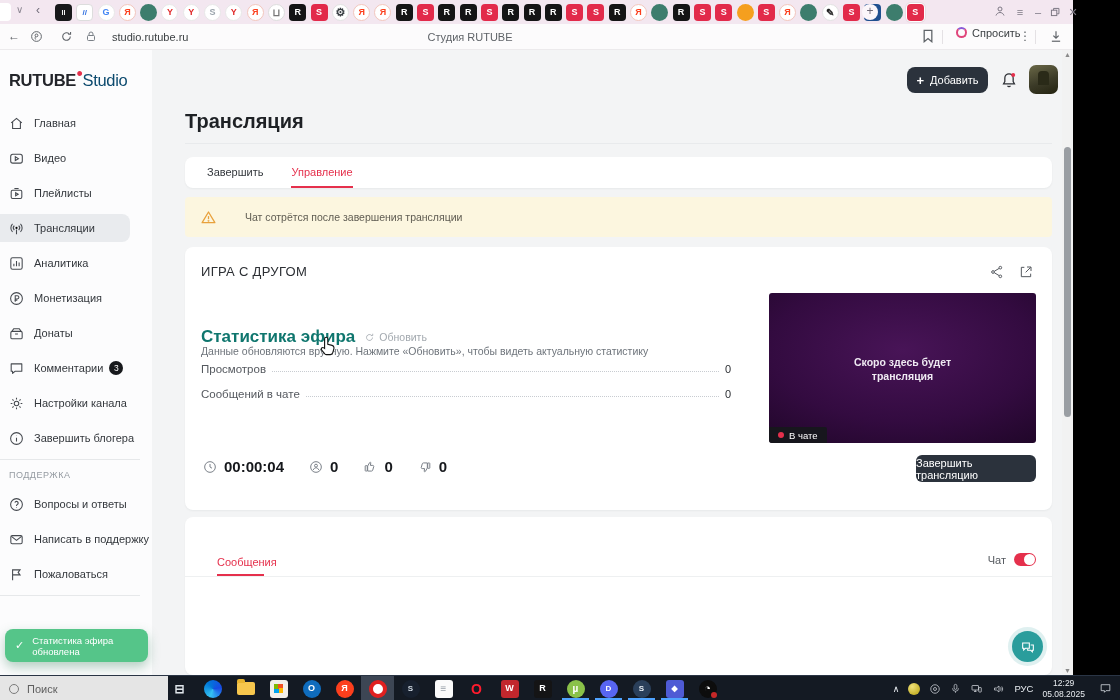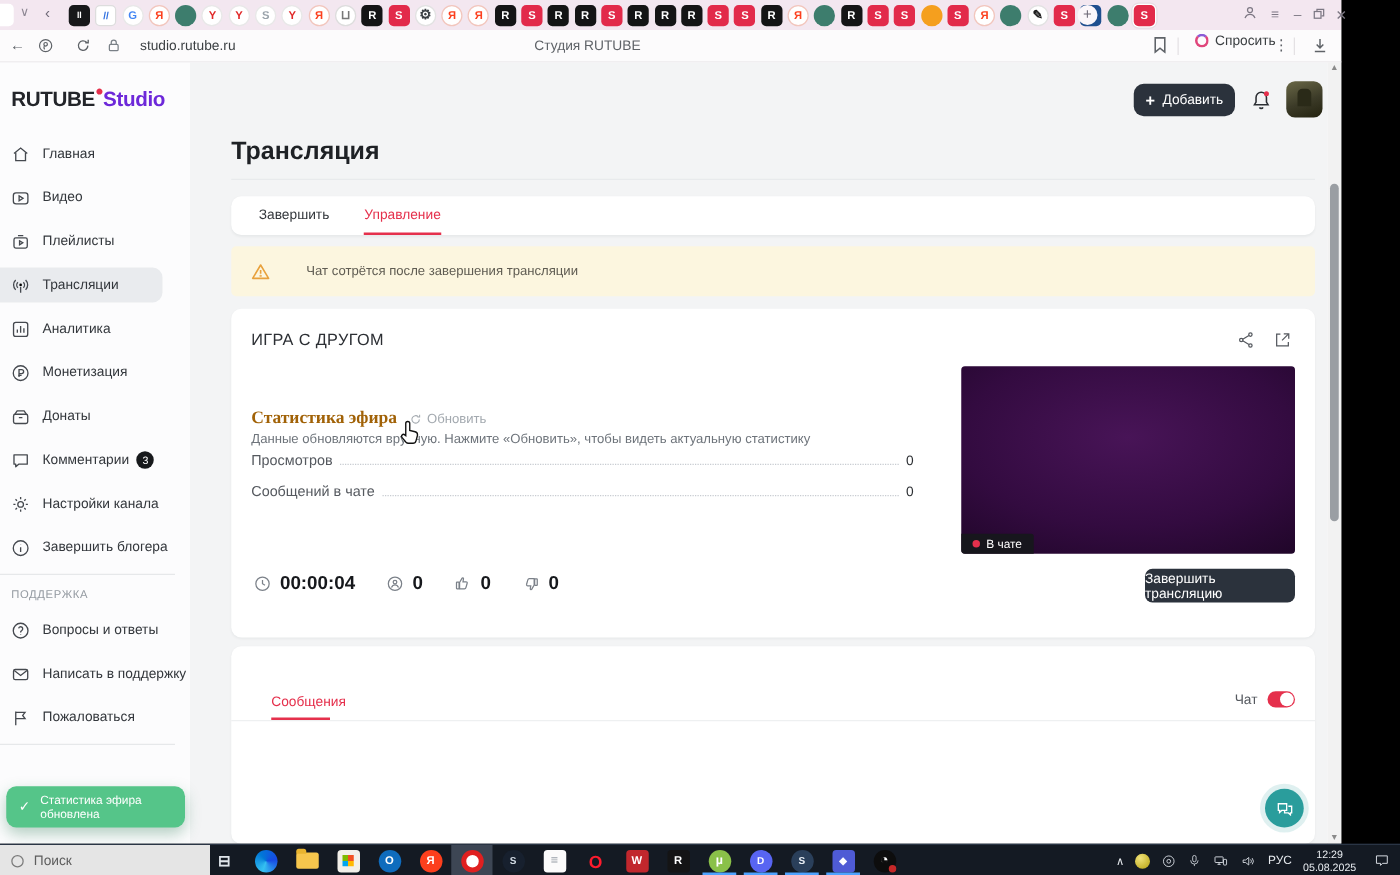--- a/index.html
+++ b/index.html
@@ -27,21 +27,21 @@
   .ask-btn { position:absolute; left:948px; top:3px; height:20px; display:flex; align-items:flex-start; gap:5px; padding:0 8px; border-radius:10px; font-size:11px; color:#3c4043; }
   .ask-dot { width:11px; height:11px; border-radius:50%; border:2.5px solid #e0457b; border-top-color:#8a5bd6; }
   .ab-sep { position:absolute; top:6px; width:1px; height:14px; background:#e4e1e4; }
 
   
   .page { position:absolute; left:0; top:50px; width:1062px; height:625px; background:#f3f4f5; overflow:hidden; }
   .sidebar { position:absolute; left:0; top:0; width:152px; height:100%; background:#fcfcfd; }
   .logo { position:absolute; left:9px; top:21px; font-size:16.5px; white-space:nowrap; letter-spacing:-0.3px; }
   .logo b { color:#23252a; font-weight:800; }
   .logo .dot { color:#e5304c; font-size:18px; line-height:0; vertical-align:6px; margin-left:0.5px; }
-  .logo .studio { color:#6d28d9; font-weight:700; }
+  .logo .studio { color:#0c4a6e; font-weight:400; }
   .nav { position:absolute; left:0; top:59px; width:152px; }
   .nav-item { display:flex; align-items:center; height:28px; margin-bottom:7px; padding:0 8px; width:130px; cursor:pointer; }
   .nav-item.active { background:#e9ebee; border-radius:0 8px 8px 0; }
   .nav-ic { width:17px; height:17px; stroke:#45494f; fill:none; stroke-width:1.5; flex:none; }
   .nav-label { font-size:11px; color:#33373c; margin-left:9px; white-space:nowrap; }
   .nav-badge { margin-left:6px; min-width:14px; height:14px; border-radius:7px; background:#17191c; color:#fff; font-size:8.5px; display:flex; align-items:center; justify-content:center; padding:0 3px; }
   .nav-divider { margin:4px 12px 10px 0; border-top:1px solid #e6e8ea; }
   .nav-section { font-size:9px; color:#949aa1; letter-spacing:.5px; margin:0 0 10px 9px; }
 
   .main { position:absolute; left:185px; top:0; width:867px; }
@@ -59,21 +59,21 @@
   .stream-title { position:absolute; left:16px; top:17px; font-size:13px; color:#2c2f34; letter-spacing:.3px; }
   .card-actions { position:absolute; right:18px; top:17px; display:flex; gap:13px; }
   .card-actions svg { width:16px; height:16px; stroke:#55595f; fill:none; stroke-width:1.5; }
   .player { position:absolute; left:584px; top:46px; width:267px; height:150px; border-radius:3px;
             background:radial-gradient(130% 125% at 50% 38%, #481457 0%, #330b40 38%, #1c0524 68%, #0d030f 100%); }
   .player-text { position:absolute; left:0; right:0; top:62px; text-align:center; color:#efeaf2; font-size:10.5px; font-weight:600; line-height:1.35; }
   .live-badge { position:absolute; left:0; bottom:0; height:16px; background:rgba(22,24,27,.92); display:flex; align-items:center; gap:5px; padding:0 9px; border-radius:0 2px 0 3px; }
   .live-dot { width:6px; height:6px; border-radius:50%; background:#e5304c; }
   .live-label { color:#fff; font-size:9.5px; }
   .stats-title-row { position:absolute; left:16px; top:80px; display:flex; align-items:center; }
-  .stats-title { font-size:14px; font-weight:bold; color:#a16207;font-family:Liberation Serif, serif; }
+  .stats-title { font-size:17px; font-weight:bold; color:#0f766e; }
   .refresh-link { display:flex; align-items:center; gap:4px; margin-left:9px; color:#a3a9af; font-size:10.5px; cursor:pointer; }
   .refresh-link svg { width:11px; height:11px; stroke:#a3a9af; fill:none; stroke-width:1.8; }
   .stats-hint { position:absolute; left:16px; top:98px; font-size:10.5px; color:#6e747b; }
   .stat-row { position:absolute; left:16px; width:530px; display:flex; align-items:flex-end; }
   .stat-label { font-size:11.5px; color:#55595f; white-space:nowrap; }
   .stat-dots { flex:1; border-bottom:1.5px dotted #c8ccd1; margin:0 6px 3px; }
   .stat-value { font-size:11px; color:#2c2f33; }
   .counters { position:absolute; left:17px; top:211px; display:flex; align-items:center; gap:24px; }
   .counter { display:flex; align-items:center; gap:6px; font-size:15px; font-weight:bold; color:#16181c; }
   .counter svg { width:16px; height:16px; stroke:#7b8189; fill:none; stroke-width:1.5; }
@@ -485,20 +485,24 @@
                 <path d="M7.8 11 15.2 6.6M7.8 13l7.4 4.4"></path>
               </svg>
             <svg viewBox="0 0 24 24">
                 <path d="M9.5 5H5v14h14v-4.5"></path>
                 <path d="M13.5 4.5H19.5V10.5"></path>
                 <path d="M19 5l-7.5 7.5"></path>
               </svg>
           </div>
 
           <div class="player">
+            <div class="player-text">
+              <div>Скоро здесь будет</div>
+              <div>трансляция</div>
+            </div>
             <div class="live-badge">
               <span class="live-dot"></span>
               <span class="live-label">В чате</span>
             </div>
           </div>
 
           <div class="stats-title-row">
             <span class="stats-title">Статистика эфира</span>
             <span class="refresh-link">
               <svg viewBox="0 0 24 24">

